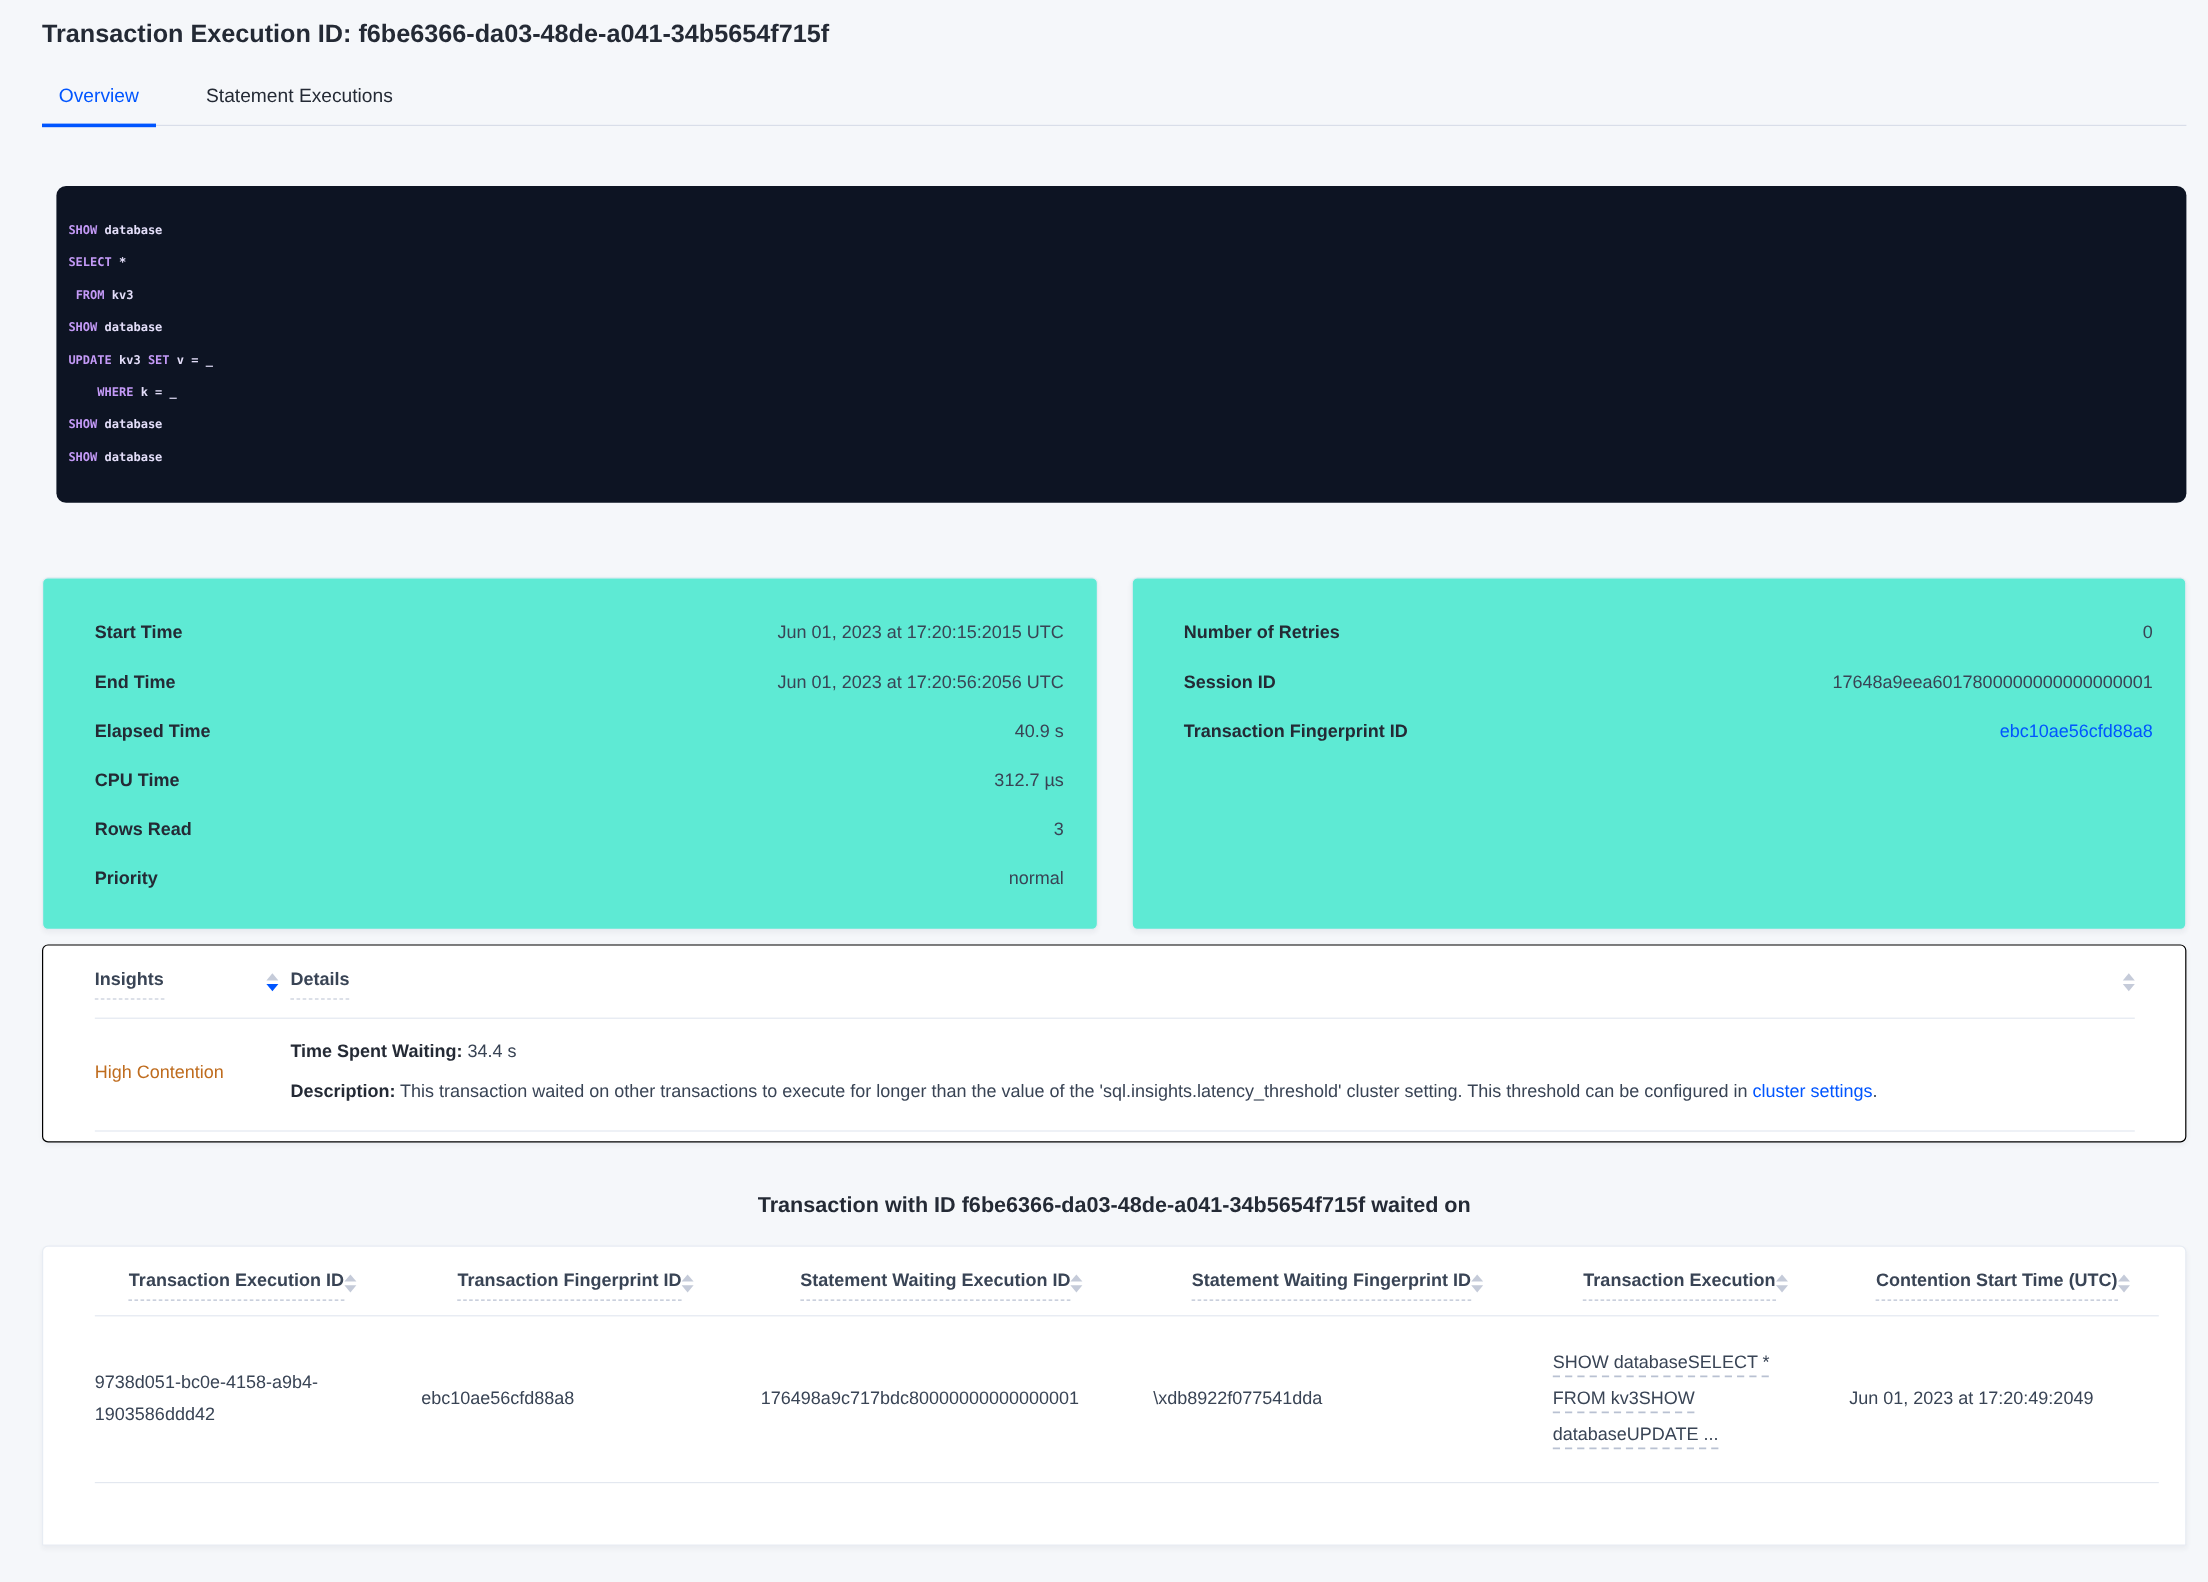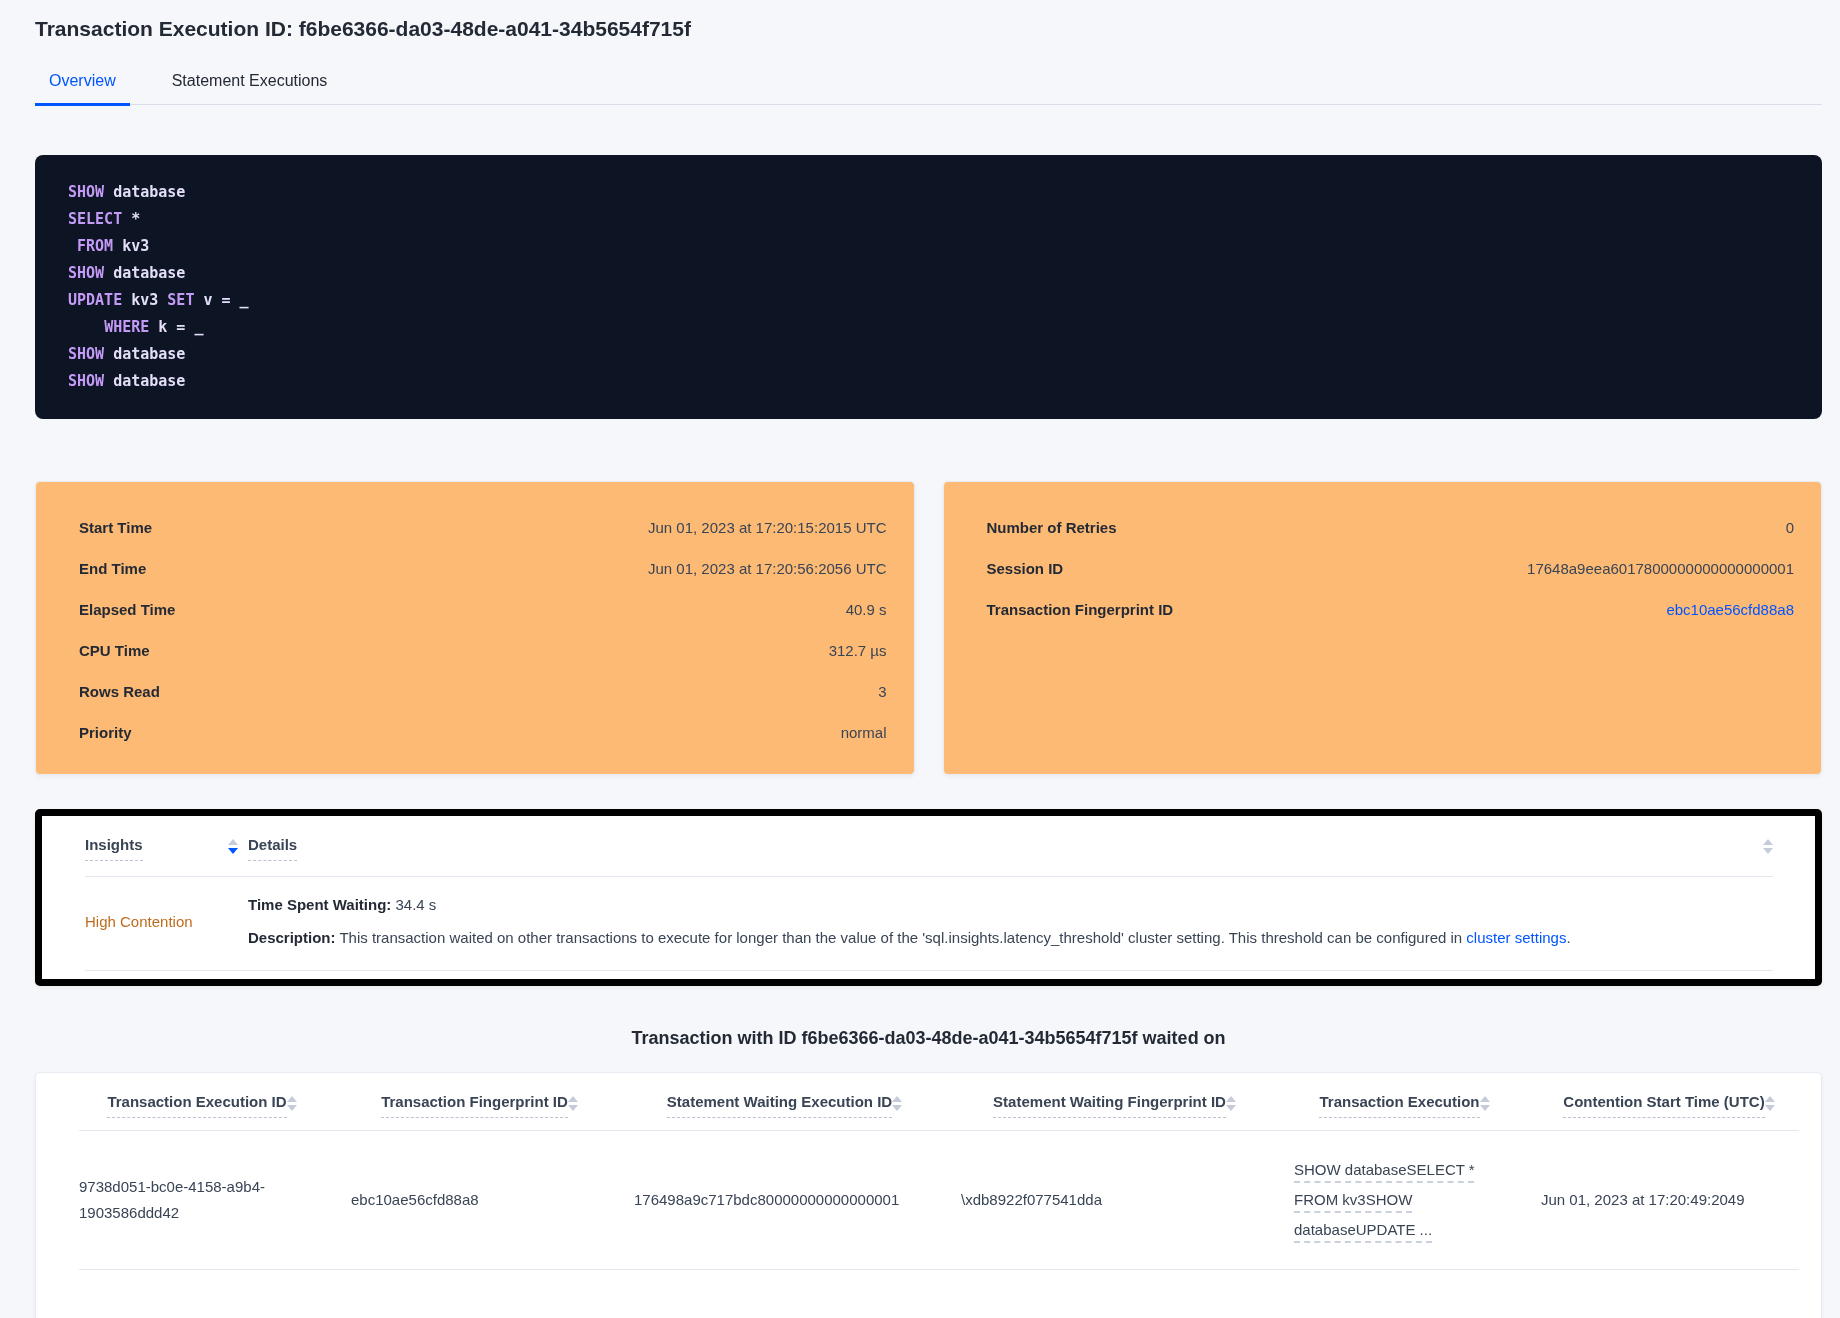--- a/index.html
+++ b/index.html
@@ -23,31 +23,31 @@
   }
   .tab {
     padding:0 14px 13px; font-size:16px; color:#242a35;
     cursor:pointer; border-bottom:3px solid transparent; margin-bottom:-2px;
   }
   .tab.active { color:#0055ff; border-bottom-color:#0055ff; }
 
   
   .sql-box {
     margin-top:50px; background:#0d1423; border-radius:8px;
-    padding:24px 33px; font-family:"DejaVu Sans Mono", monospace;
-    font-size:15px; line-height:27px; font-weight:700;
+    padding:24px 10px; font-family:"DejaVu Sans Mono", monospace;
+    font-size:10px; line-height:27px; font-weight:700;margin-left:12px;
   }
   .sql-line { white-space:pre; }
   .kw { color:#c49af7; }
   .pl { color:#e3def9; }
 
   
   .cards { display:flex; gap:28px; margin-top:62px; }
   .card {
-    flex:1; background:#fdba74; border:1px solid #e7ecf3; border-radius:5px;
+    flex:1; background:#5eead4; border:1px solid #e7ecf3; border-radius:5px;
     box-shadow:0 2px 4px rgba(36,42,53,0.05);
     padding:25px 27px 21px 43px;
   }
   .crow { display:flex; justify-content:space-between; align-items:center; height:41px; font-size:15px; }
   .crow .lbl { font-weight:700; color:#242a35; }
   .crow .val { color:#394455; }
   a.link { color:#0055ff; text-decoration:none; cursor:pointer; }
 
   
   .sorter { display:inline-flex; flex-direction:column; gap:3px; cursor:pointer; padding-top:3px; }
@@ -55,21 +55,21 @@
   .tri-down { width:0; height:0; border-left:5px solid transparent; border-right:5px solid transparent; border-top:6px solid #c5cbd9; }
   .tri-down.active { border-top-color:#0055ff; }
 
   .th-label {
     font-size:15px; font-weight:700; color:#394455;
     border-bottom:1px dashed #b9c1d2; padding-bottom:7px; cursor:pointer;
   }
 
   
   .insights-card {
-    margin-top:34px; background:#fff; border:7px solid #000000; border-radius:5px;
+    margin-top:12px; background:#fff; border:1px solid #000000; border-radius:5px;
     box-shadow:0 2px 4px rgba(36,42,53,0.05);
     padding:20px 42px 8px 43px;
   }
   .ins-header { display:flex; align-items:flex-start; padding-bottom:15px; border-bottom:1px solid #e3e8f0; }
   .ins-col1 { width:163px; display:flex; align-items:flex-start; justify-content:space-between; padding-right:10px; }
   .ins-colrest { flex:1; display:flex; align-items:flex-start; justify-content:space-between; }
   .ins-row { display:flex; padding:17px 0 21px; border-bottom:1px solid #e3e8f0; }
   .ins-insight { width:163px; align-self:center; font-size:15px; color:#bf6c1e; }
   .ins-details { flex:1; font-size:15px; line-height:22px; color:#394455; }
   .ins-details .b { font-weight:700; color:#242a35; }

